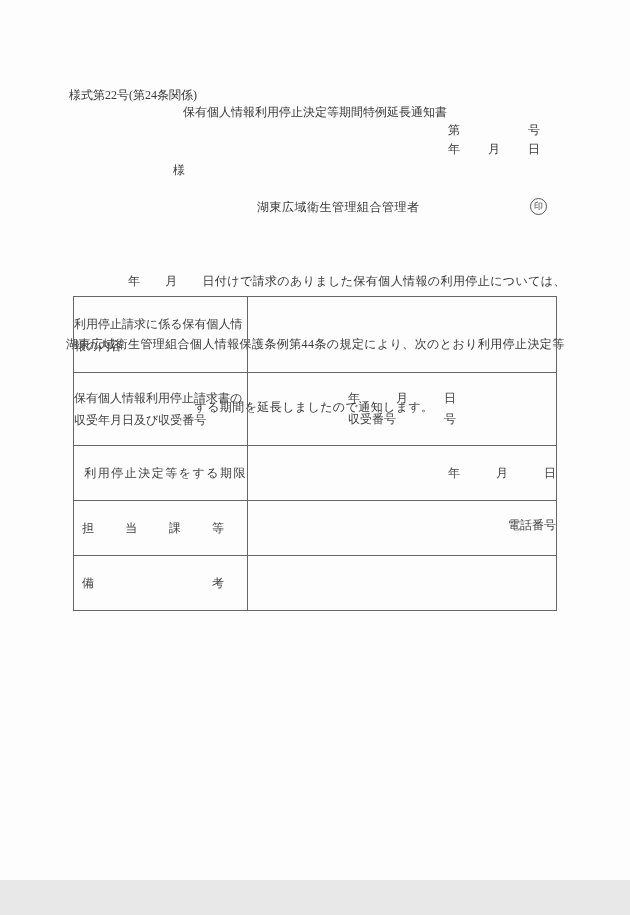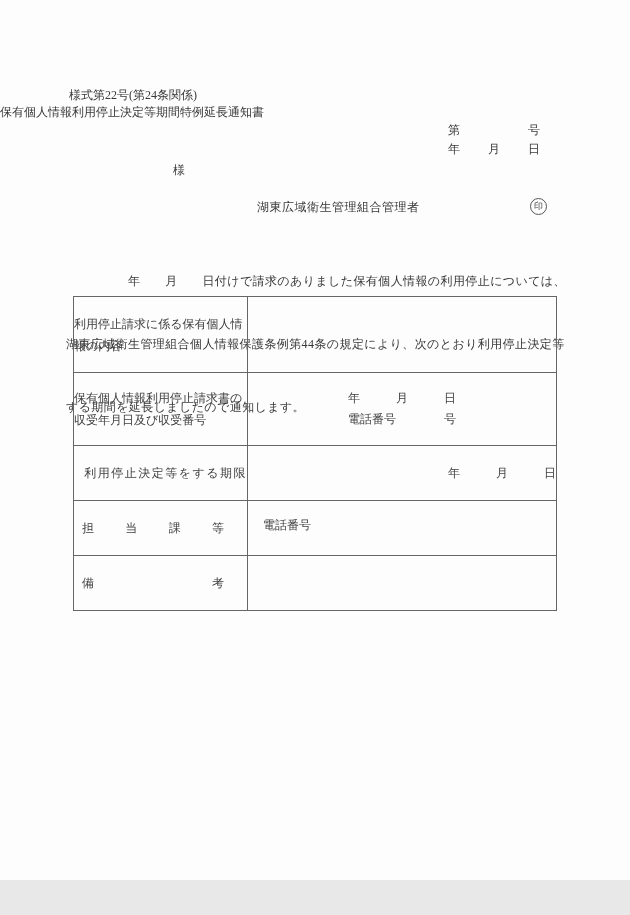--- a/index.html
+++ b/index.html
@@ -7,53 +7,53 @@
     position:relative;
     width:630px;height:880px;
     background:#fdfdfd;
     font-family:"Liberation Serif","DejaVu Serif",serif;
     color:#383838;
     font-size:12px;
     overflow:hidden;
   }
   .abs{position:absolute;white-space:pre;}
   .form-number{left:69px;top:87px;}
-  .doc-title{left:0;top:104px;width:630px;white-space:pre;}
+  .doc-title{left:0;top:104px;width:630px;text-align:center;white-space:pre;}
   .docno-line{left:448px;top:122px;width:92px;display:flex;justify-content:space-between;}
   .date-line{left:448px;top:141px;width:92px;display:flex;justify-content:space-between;}
   .addressee{left:173px;top:162px;}
   .issuer{left:257px;top:199px;letter-spacing:0.5px;font-family:Liberation Mono, monospace;}
   .seal{
     left:530px;top:198px;width:15px;height:15px;
     border:1px solid #555;border-radius:50%;
     font-size:9px;line-height:15px;text-align:center;
     color:#444;
   }
   .body-par{left:66px;top:229px;width:496px;line-height:21px;letter-spacing:0.4px;}
-  .body-par div{white-space:pre;}
+  .body-par div{white-space:pre;text-align:center;}
 
   .form-table{
     position:absolute;left:73px;top:296px;
     border-collapse:collapse;table-layout:fixed;
     width:483px;
     font-size:12px;color:#404040;
   }
   .form-table td{
     border:1px solid #666;
     vertical-align:middle;
     padding:0;
   }
   .col-label{width:174px;}
   .col-value{width:309px;}
   .label-cell{padding:2px 6px 2px 8px;line-height:22px;}
   .label-tight{line-height:18px;}
   .spread{display:flex;justify-content:space-between;width:142px;padding-left:8px;line-height:22px;}
   .val-date{padding-left:100px;line-height:21px;white-space:pre;}
   .cell-bottom{vertical-align:bottom;}
-  .phone{padding:0 0 6px 15px;line-height:14px;}
+  .phone{padding:0 0 6px 15px;line-height:14px;text-align:right;}
 </style>
 </head>
 <body>
 
 <div class="page">
 
   <div class="abs form-number">様式第22号(第24条関係)</div>
 
   <div class="abs doc-title">保有個人情報利用停止決定等期間特例延長通知書</div>
 
@@ -87,21 +87,21 @@
     </colgroup>
     <tbody>
         <tr style="height:76px;">
       <td class="label-cell">利用停止請求に係る保有個人情報の内容</td>
       <td></td>
     </tr>
     <tr style="height:73px;">
       <td class="label-cell">保有個人情報利用停止請求書の収受年月日及び収受番号</td>
       <td>
         <div class="val-date">年　　　月　　　日</div>
-        <div class="val-date">電話番号　　　　号</div>
+        <div class="val-date">収受番号　　　　号</div>
       </td>
     </tr>
     <tr style="height:55px;text-align:right;">
       <td class="label-cell" style="letter-spacing:1.5px;">利用停止決定等をする期限</td>
       <td>
         <div class="val-date">年　　　月　　　日</div>
       </td>
     </tr>
     <tr style="height:55px;">
       <td>

